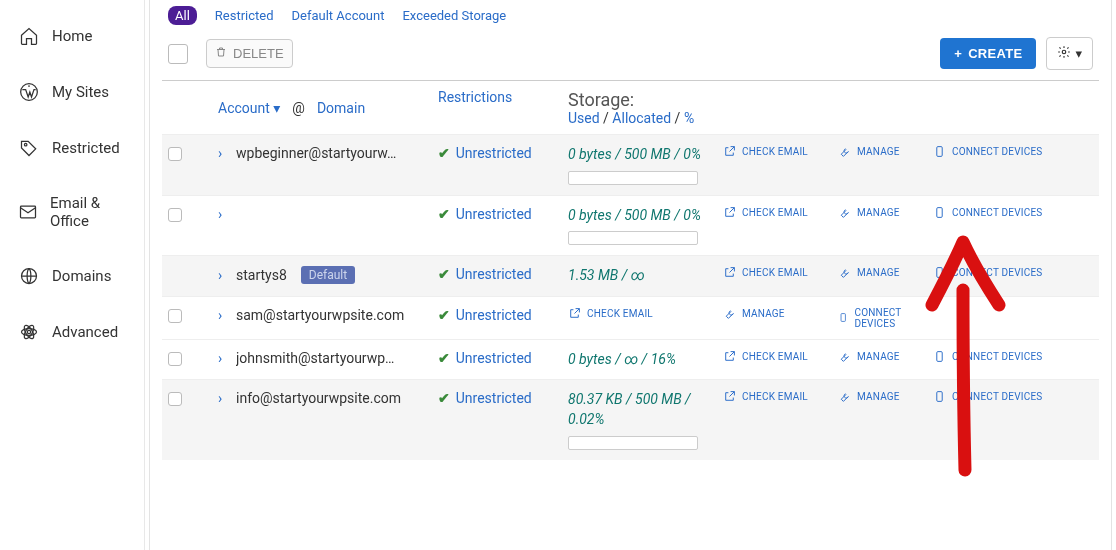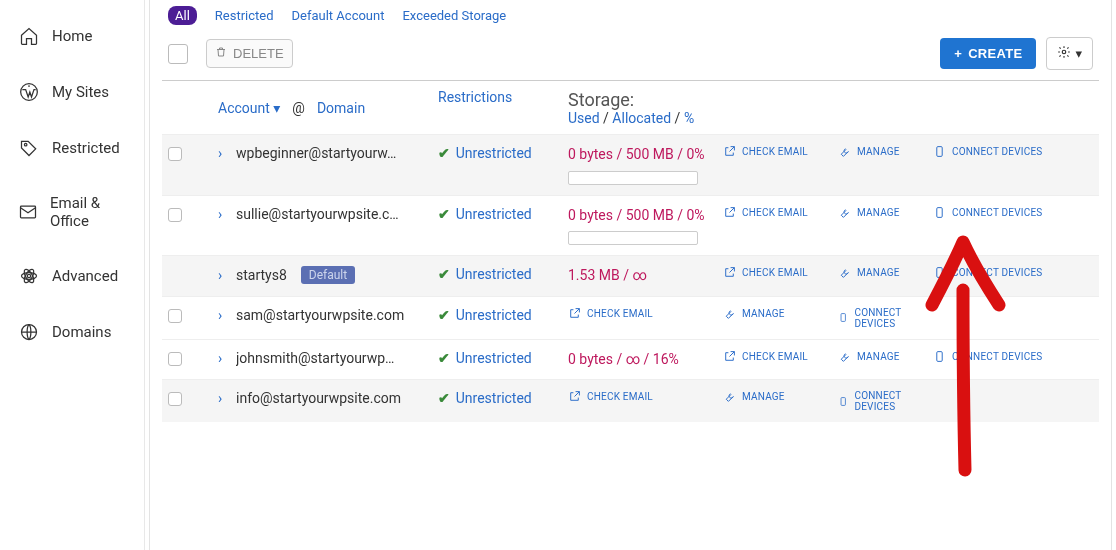--- a/index.html
+++ b/index.html
@@ -73,21 +73,21 @@
     .row .chk .chkbox { width: 14px; height: 14px; margin: 0; }
     .acct-cell { display: flex; align-items: center; gap: 8px; color: #333; }
     .chev { color: #2a6cc8; font-size: 14px; cursor: pointer; width: 10px; display: inline-block; }
     .acct-text { white-space: nowrap; overflow: hidden; text-overflow: ellipsis; max-width: 180px; }
     .default-badge {
       display: inline-block; background: #5b6fb3; color: #cdd5ec; padding: 2px 8px; border-radius: 3px; font-size: 12px; margin-left: 6px;
     }
     .restriction { display: flex; align-items: center; gap: 6px; }
     .restriction .check { color: #3a8a3a; font-weight: bold; }
     .restriction .link { color: #2a6cc8; cursor: pointer; }
-    .storage-cell { color: #be185d; line-height: 1.4; }
+    .storage-cell { color: #0f766e; line-height: 1.4; font-style: italic; }
     .usage-bar {
       width: 130px; height: 14px; border: 1px solid #ccc; border-radius: 2px; margin-top: 6px; background: #fff;
     }
     .action { color: #2a6cc8; font-size: 10px; display: flex; align-items: center; gap: 6px; cursor: pointer; letter-spacing: .2px; }
     .action svg { width: 13px; height: 13px; stroke: #2a6cc8; fill: none; stroke-width: 1.8; }
 
     .arrow-annotation {
       position: absolute;
       left: 770px; top: 230px;
       pointer-events: none;
@@ -129,36 +129,36 @@
           <svg viewBox="0 0 24 24">
             <rect x="3" y="5" width="18" height="14" rx="1"></rect>
             <path d="M3 7l9 6 9-6"></path>
           </svg>
         </span>
       <span>Email &amp; Office</span>
     </div>
     <div class="sidebar-item">
       <span class="icon">
           <svg viewBox="0 0 24 24">
+            <circle cx="12" cy="12" r="9"></circle>
+            <path d="M3 12h18M12 3c3 3 3 15 0 18M12 3c-3 3-3 15 0 18"></path>
+          </svg>
+        </span>
+      <span>Domains</span>
+    </div>
+    <div class="sidebar-item">
+      <span class="icon">
+          <svg viewBox="0 0 24 24">
             <circle cx="12" cy="12" r="2"></circle>
             <ellipse cx="12" cy="12" rx="9" ry="4"></ellipse>
             <ellipse cx="12" cy="12" rx="9" ry="4" transform="rotate(60 12 12)"></ellipse>
             <ellipse cx="12" cy="12" rx="9" ry="4" transform="rotate(-60 12 12)"></ellipse>
           </svg>
         </span>
       <span>Advanced</span>
-    </div>
-    <div class="sidebar-item">
-      <span class="icon">
-          <svg viewBox="0 0 24 24">
-            <circle cx="12" cy="12" r="9"></circle>
-            <path d="M3 12h18M12 3c3 3 3 15 0 18M12 3c-3 3-3 15 0 18"></path>
-          </svg>
-        </span>
-      <span>Domains</span>
     </div>
   </nav>
 
   <main class="main">
     <div class="inner">
     <div class="tabs">
       <span class="tab active">All</span>
       <span class="tab">Restricted</span>
       <span class="tab">Default Account</span>
       <span class="tab">Exceeded Storage</span>
@@ -240,21 +240,20 @@
                 </svg>
                 <span>CONNECT DEVICES</span>
               </div>
             </div>
             <div class="row">
               <div class="cell chk">
                 <div class="chkbox"></div>
               </div>
               <div class="cell acct-cell">
                 <span class="chev">›</span>
-                <span class="acct-text">sullie@startyourwpsite.c…</span>
               </div>
               <div class="cell restriction">
                 <span class="check">✔</span>
                 <span class="link">Unrestricted</span>
               </div>
               <div class="cell storage-cell">
                 <div>0 bytes / 500 MB / 0%</div>
                 <div class="usage-bar"></div>
               </div>
               <div class="cell action">
@@ -382,20 +381,24 @@
               <div class="cell chk">
                 <div class="chkbox"></div>
               </div>
               <div class="cell acct-cell">
                 <span class="chev">›</span>
                 <span class="acct-text">info@startyourwpsite.com</span>
               </div>
               <div class="cell restriction">
                 <span class="check">✔</span>
                 <span class="link">Unrestricted</span>
+              </div>
+              <div class="cell storage-cell">
+                <div>80.37 KB / 500 MB / 0.02%</div>
+                <div class="usage-bar"></div>
               </div>
               <div class="cell action">
                 <svg viewBox="0 0 24 24">
                   <path d="M14 3h7v7M21 3l-9 9M10 5H5v14h14v-5"></path>
                 </svg>
                 <span>CHECK EMAIL</span>
               </div>
               <div class="cell action">
                 <svg viewBox="0 0 24 24">
                   <path d="M14 7a4 4 0 105 5l-9 9-4-4 9-9"></path>

